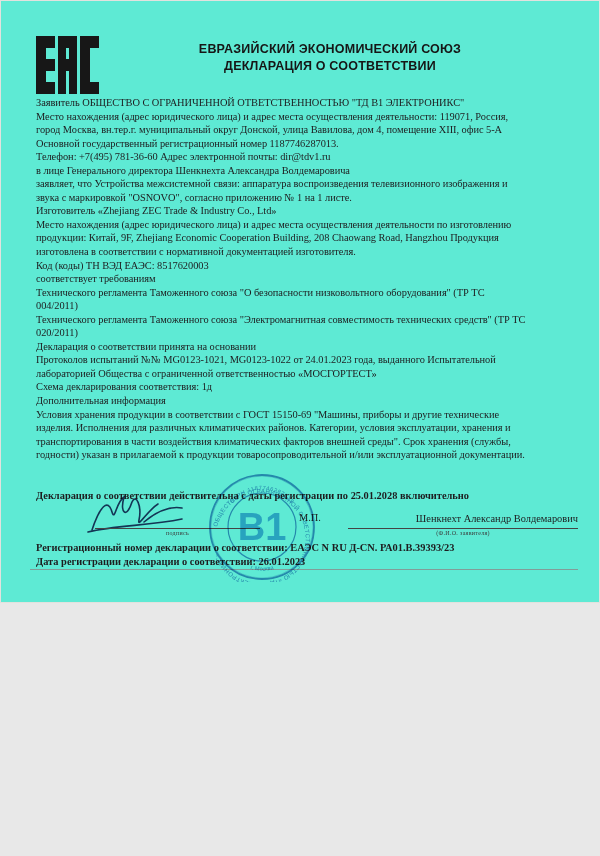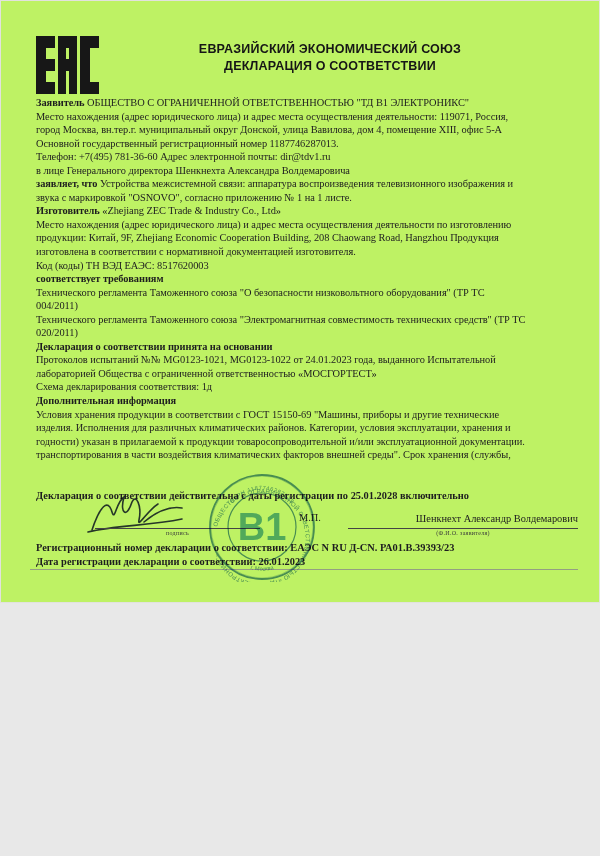--- a/index.html
+++ b/index.html
@@ -1,31 +1,31 @@
 <!DOCTYPE html>
 <html><head>
 <meta charset="utf-8">
 <style>
   html,body{margin:0;padding:0;background:#e8e8e8;}
   #page{
-    position:relative;width:600px;height:603px;background:#bef264;
+    position:relative;width:600px;height:603px;background:#5eead4;
     overflow:hidden;font-family:"Liberation Serif",serif;color:#1d1d1f;
     box-shadow:inset 0 0 0 1px #e2e2de;
   }
   
   #eac-logo{position:absolute;left:36px;top:36px;}
   .title{
     position:absolute;left:130px;top:41px;width:400px;text-align:center;
     font-family:"Liberation Sans",sans-serif;font-weight:bold;font-size:12.5px;
     line-height:17px;color:#161616;letter-spacing:.2px;
   }
   
   #body-text{position:absolute;left:36px;top:96px;width:548px;}
   .ln{margin:0;font-size:10.4px;line-height:13.55px;white-space:nowrap;letter-spacing:-0.05px;}
-  .ln b{font-weight:bold;}
+  .ln b{font-weight:normal;}
   
   .abs{position:absolute;font-size:10.4px;line-height:13.5px;white-space:nowrap;text-align:right;}
   .bold{font-weight:bold;}
   .rule{position:absolute;border-top:1px solid #444;height:0;}
   .micro{position:absolute;font-size:6px;color:#3a3a3a;text-align:center;letter-spacing:.3px;}
   #big-rule{position:absolute;left:30px;top:569px;width:548px;border-top:1.4px solid #8a8a8a;opacity:.8;}
   
   .stamp{position:absolute;mix-blend-mode:multiply;}
   #copy-stamp{
     position:absolute;left:388px;top:752px;color:#4070c5;
@@ -82,22 +82,22 @@
       <p class="ln"><span>004/2011)</span></p>
       <p class="ln"><span>Технического регламента Таможенного союза "Электромагнитная совместимость технических средств" (ТР ТС</span></p>
       <p class="ln"><span>020/2011)</span></p>
       <p class="ln"><b>Декларация о соответствии принята на основании</b></p>
       <p class="ln"><span>Протоколов испытаний №№ MG0123-1021, MG0123-1022 от 24.01.2023 года, выданного Испытательной</span></p>
       <p class="ln"><span>лабораторией Общества с ограниченной ответственностью «МОСГОРТЕСТ»</span></p>
       <p class="ln"><span>Схема декларирования соответствия: 1д</span></p>
       <p class="ln"><b>Дополнительная информация</b></p>
       <p class="ln"><span>Условия хранения продукции в соответствии с ГОСТ 15150-69 "Машины, приборы и другие технические</span></p>
       <p class="ln"><span>изделия. Исполнения для различных климатических районов. Категории, условия эксплуатации, хранения и</span></p>
+      <p class="ln"><span>транспортирования в части воздействия климатических факторов внешней среды". Срок хранения (службы,</span></p>
       <p class="ln"><span>годности) указан в прилагаемой к продукции товаросопроводительной и/или эксплуатационной документации.</span></p>
-      <p class="ln"><span>транспортирования в части воздействия климатических факторов внешней среды". Срок хранения (службы,</span></p>
     </div>
 
   <div class="abs bold" style="left:36px;top:489px;">Декларация о соответствии действительна с даты регистрации по 25.01.2028 включительно</div>
 
   <svg class="stamp" style="left:86px;top:492px;" width="140" height="46" viewBox="0 0 140 46" aria-hidden="true">
     <g fill="none" stroke="#333a66" stroke-width="1.6" stroke-linecap="round">
       <path d="M6,38 C14,14 22,6 26,20 C29,30 30,10 38,5 C34,20 40,28 46,10 C50,1 56,14 53,28 C51,37 62,18 72,12"></path>
       <path d="M2,40 C30,33 62,34 96,27"></path>
       <path d="M58,30 C70,20 84,14 96,16"></path>
     </g>

